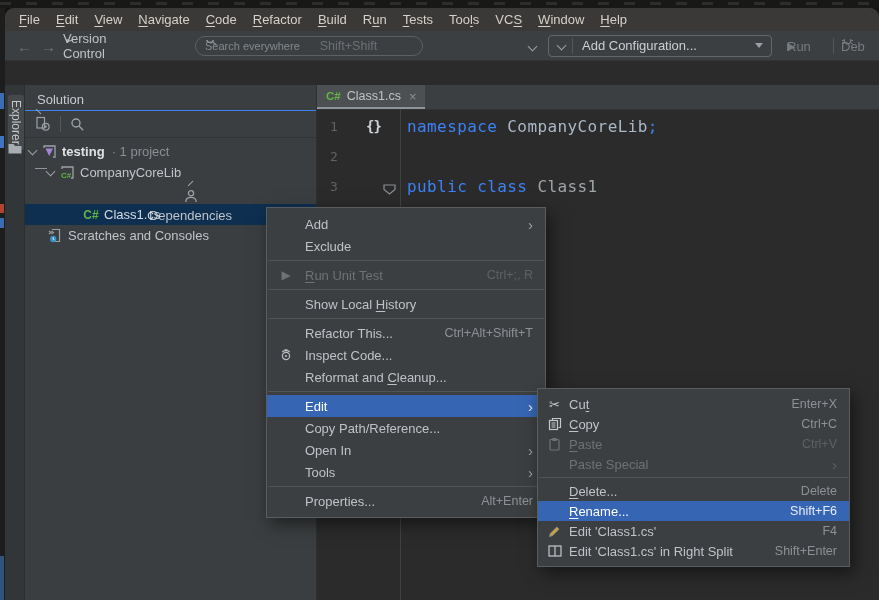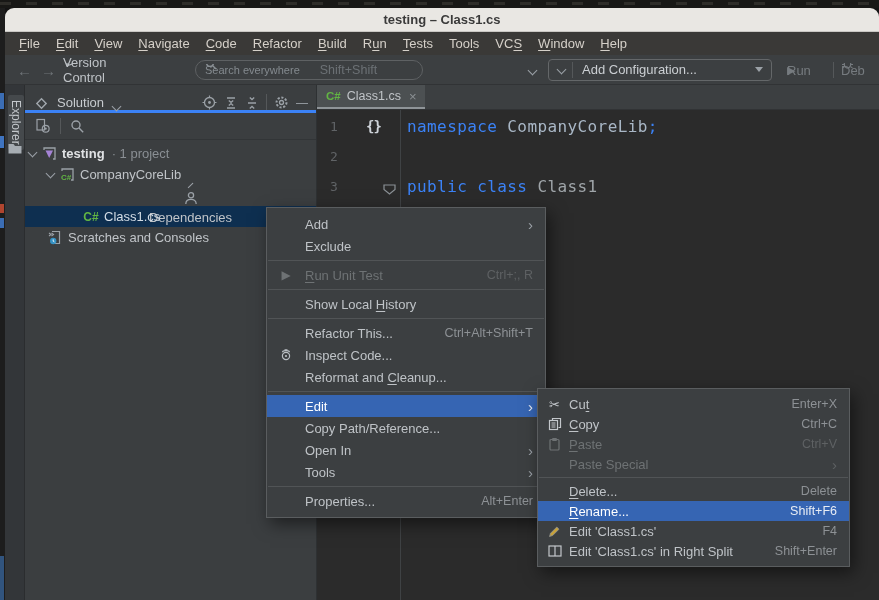--- a/index.html
+++ b/index.html
@@ -44,21 +44,21 @@
 
   
   .strip{width:20px;background:#333639;border-right:1px solid #2b2d2f;position:relative;box-sizing:border-box;}
   .strip .vlabel{position:absolute;top:10px;left:3px;color:#c4c8cc;font-size:12px;
     writing-mode:vertical-rl;background:#45494c;padding:5px 1px;border-radius:2px;}
   .strip .foldericon{position:absolute;top:56px;left:2px;}
 
   
   .sidepanel{width:292px;background:#3b3e40;border-right:1px solid #2e3133;box-sizing:border-box;
     display:flex;flex-direction:column;font-size:13px;}
-  .phead{height:25px;display:flex;align-items:flex-end;padding:0 8px 0 10px;gap:7px;border-bottom:3px solid #3b82f6;}
+  .phead{height:25px;display:flex;align-items:flex-start;padding:0 8px 0 10px;gap:7px;border-bottom:1px solid #3b82f6;flex-direction:column;}
   .phead .scope{color:#c7cbcf;margin:0 2px 0 2px;}
   .phead .spacer{flex:1;}
   .ptools{height:26px;display:flex;align-items:center;gap:9px;padding-left:10px;border-bottom:1px solid #323537;}
   .tree{padding-top:3px;}
   .trow{height:21px;display:flex;align-items:center;gap:5px;color:#c0c4c8;cursor:default;}
   .trow .tlabel{white-space:nowrap;}
   .trow .bold{font-weight:bold;color:#e0e2e4;}
   .trow .tsuffix{color:#8a8f94;margin-left:2px;}
   .trow.sel{background:#0e2f50;color:#d4dde6;}
   .ticon{display:inline-flex;width:16px;justify-content:center;}
@@ -111,23 +111,20 @@
   <div class="left-sliver">
     <div class="dmark" style="left:0;top:85px;height:16px;background:#3b6db4;"></div>
     <div class="dmark" style="left:0;top:128px;height:12px;background:#3f74c0;"></div>
     <div class="dmark" style="left:0;top:196px;height:9px;background:#b0452f;"></div>
     <div class="dmark" style="left:0;top:210px;height:10px;background:#3b6db4;"></div>
     <div class="dmark" style="left:0;top:548px;height:44px;background:#31547e;"></div>
   </div>
 
   <div id="window">
 
-    <div class="titlebar">
-      <span>testing – Class1.cs</span>
-    </div>
 
     <div class="menubar">
       <span class="mb"><span></span><span class="u">F</span><span>ile</span></span>
       <span class="mb"><span></span><span class="u">E</span><span>dit</span></span>
       <span class="mb"><span></span><span class="u">V</span><span>iew</span></span>
       <span class="mb"><span></span><span class="u">N</span><span>avigate</span></span>
       <span class="mb"><span></span><span class="u">C</span><span>ode</span></span>
       <span class="mb"><span></span><span class="u">R</span><span>efactor</span></span>
       <span class="mb"><span></span><span class="u">B</span><span>uild</span></span>
       <span class="mb"><span>R</span><span class="u">u</span><span>n</span></span>

